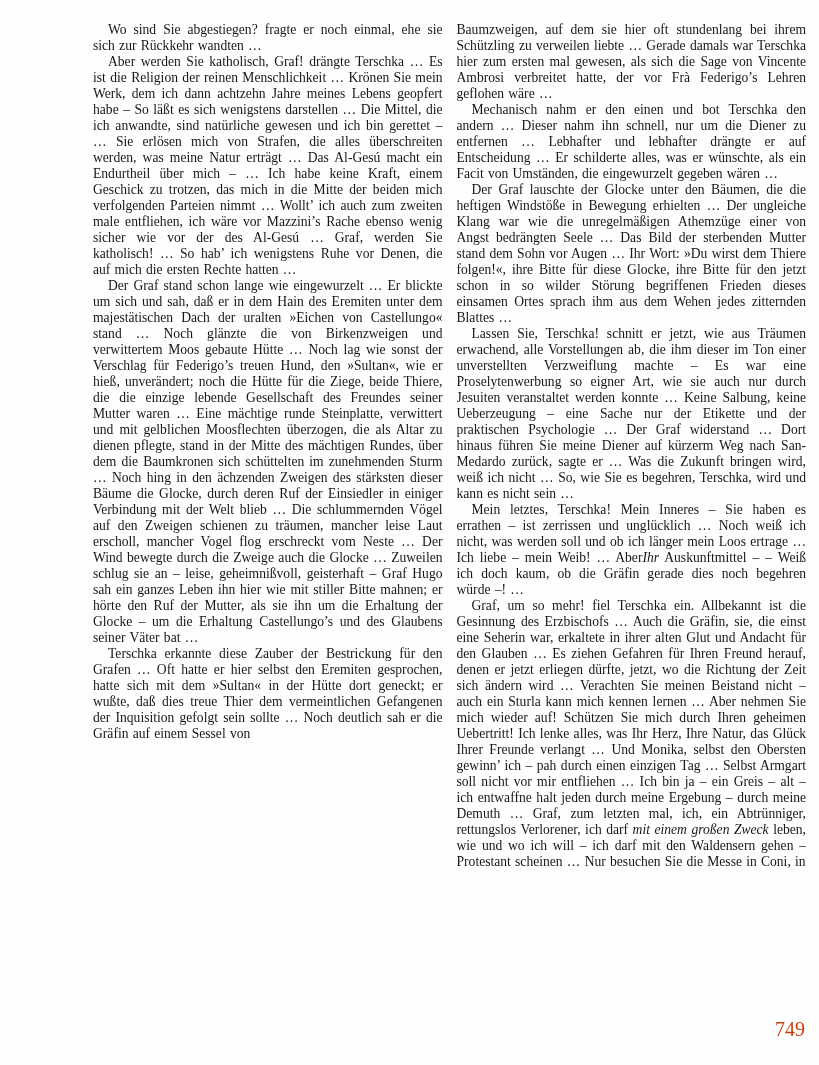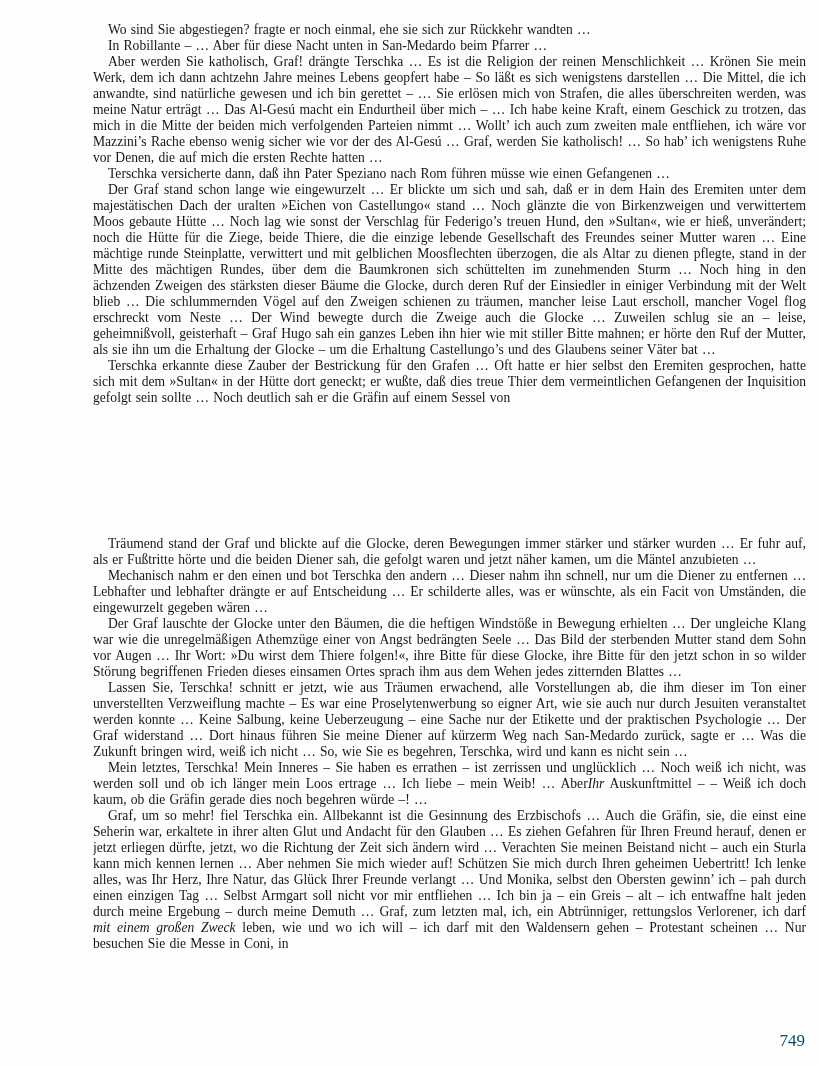--- a/index.html
+++ b/index.html
@@ -18,64 +18,61 @@
     box-sizing: border-box;
   }
   .text-block {
     position: absolute;
     top: 22px;
     left: 93px;
     right: 13px;
     bottom: 30px;
     display: flex;
     gap: 14px;
-    flex-direction: column;
   }
   .column {
     flex: 1 1 0;
     min-width: 0;
     font-size: 13.6px;
     line-height: 16px;
     text-align: justify;
     overflow: hidden;
   }
   .column p {
     margin: 0;
     padding: 0;
     word-spacing: 0.06em;
   }
   .column p.indent {
     text-indent: 15px;
   }
   .page-number {
     position: absolute;
     right: 14px;
-    bottom: 16px;
-    font-size: 17px;
+    bottom: 28px;
+    font-size: 20px;
     line-height: 16px;
     font-family: "Liberation Serif", "DejaVu Serif", serif;
-    color: #0c4a6e;
+    color: #c2410c;
   }
   i { }
 </style>
 </head>
 <body>
 
 <div class="page" style="background: rgb(254, 254, 254); color: rgb(22, 22, 22);">
   <div class="text-block">
     <div class="column">
         <p class="indent">Wo sind Sie abgestiegen? fragte er noch einmal, ehe sie sich zur Rückkehr wandten …</p>
-        <p class="indent">In Robillante – … Aber für diese Nacht unten in San-Medardo beim Pfarrer …</p>
         <p class="indent">Aber werden Sie katholisch, Graf! drängte Terschka … Es ist die Religion der reinen Menschlichkeit … Krönen Sie mein Werk, dem ich dann achtzehn Jahre meines Lebens geopfert habe – So läßt es sich wenigstens darstellen … Die Mittel, die ich anwandte, sind natürliche gewesen und ich bin gerettet – … Sie erlösen mich von Strafen, die alles überschreiten werden, was meine Natur erträgt … Das Al-Gesú macht ein Endurtheil über mich – … Ich habe keine Kraft, einem Geschick zu trotzen, das mich in die Mitte der beiden mich verfolgenden Parteien nimmt … Wollt’ ich auch zum zweiten male entfliehen, ich wäre vor Mazzini’s Rache ebenso wenig sicher wie vor der des Al-Gesú … Graf, werden Sie katholisch! … So hab’ ich wenigstens Ruhe vor Denen, die auf mich die ersten Rechte hatten …</p>
-        <p class="indent">Terschka versicherte dann, daß ihn Pater Speziano nach Rom führen müsse wie einen Gefangenen …</p>
         <p class="indent">Der Graf stand schon lange wie eingewurzelt … Er blickte um sich und sah, daß er in dem Hain des Eremiten unter dem majestätischen Dach der uralten »Eichen von Castellungo« stand … Noch glänzte die von Birkenzweigen und verwittertem Moos gebaute Hütte … Noch lag wie sonst der Verschlag für Federigo’s treuen Hund, den »Sultan«, wie er hieß, unverändert; noch die Hütte für die Ziege, beide Thiere, die die einzige lebende Gesellschaft des Freundes seiner Mutter waren … Eine mächtige runde Steinplatte, verwittert und mit gelblichen Moosflechten überzogen, die als Altar zu dienen pflegte, stand in der Mitte des mächtigen Rundes, über dem die Baumkronen sich schüttelten im zunehmenden Sturm … Noch hing in den ächzenden Zweigen des stärksten dieser Bäume die Glocke, durch deren Ruf der Einsiedler in einiger Verbindung mit der Welt blieb … Die schlummernden Vögel auf den Zweigen schienen zu träumen, mancher leise Laut erscholl, mancher Vogel flog erschreckt vom Neste … Der Wind bewegte durch die Zweige auch die Glocke … Zuweilen schlug sie an – leise, geheimnißvoll, geisterhaft – Graf Hugo sah ein ganzes Leben ihn hier wie mit stiller Bitte mahnen; er hörte den Ruf der Mutter, als sie ihn um die Erhaltung der Glocke – um die Erhaltung Castellungo’s und des Glaubens seiner Väter bat …</p>
         <p class="indent">Terschka erkannte diese Zauber der Bestrickung für den Grafen … Oft hatte er hier selbst den Eremiten gesprochen, hatte sich mit dem »Sultan« in der Hütte dort geneckt; er wußte, daß dies treue Thier dem vermeintlichen Gefangenen der Inquisition gefolgt sein sollte … Noch deutlich sah er die Gräfin auf einem Sessel von</p>
       </div>
     <div class="column">
-        <p class="indent">Träumend stand der Graf und blickte auf die Glocke, deren Bewegungen immer stärker und stärker wurden … Er fuhr auf, als er Fußtritte hörte und die beiden Diener sah, die gefolgt waren und jetzt näher kamen, um die Mäntel anzubieten …</p>
+        <p>Baumzweigen, auf dem sie hier oft stundenlang bei ihrem Schützling zu verweilen liebte … Gerade damals war Terschka hier zum ersten mal gewesen, als sich die Sage von Vincente Ambrosi verbreitet hatte, der vor Frà Federigo’s Lehren geflohen wäre …</p>
         <p class="indent">Mechanisch nahm er den einen und bot Terschka den andern … Dieser nahm ihn schnell, nur um die Diener zu entfernen … Lebhafter und lebhafter drängte er auf Entscheidung … Er schilderte alles, was er wünschte, als ein Facit von Umständen, die eingewurzelt gegeben wären …</p>
         <p class="indent">Der Graf lauschte der Glocke unter den Bäumen, die die heftigen Windstöße in Bewegung erhielten … Der ungleiche Klang war wie die unregelmäßigen Athemzüge einer von Angst bedrängten Seele … Das Bild der sterbenden Mutter stand dem Sohn vor Augen … Ihr Wort: »Du wirst dem Thiere folgen!«, ihre Bitte für diese Glocke, ihre Bitte für den jetzt schon in so wilder Störung begriffenen Frieden dieses einsamen Ortes sprach ihm aus dem Wehen jedes zitternden Blattes …</p>
         <p class="indent">Lassen Sie, Terschka! schnitt er jetzt, wie aus Träumen erwachend, alle Vorstellungen ab, die ihm dieser im Ton einer unverstellten Verzweiflung machte – Es war eine Proselytenwerbung so eigner Art, wie sie auch nur durch Jesuiten veranstaltet werden konnte … Keine Salbung, keine Ueberzeugung – eine Sache nur der Etikette und der praktischen Psychologie … Der Graf widerstand … Dort hinaus führen Sie meine Diener auf kürzerm Weg nach San-Medardo zurück, sagte er … Was die Zukunft bringen wird, weiß ich nicht … So, wie Sie es begehren, Terschka, wird und kann es nicht sein …</p>
         <p class="indent">Mein letztes, Terschka! Mein Inneres – Sie haben es errathen – ist zerrissen und unglücklich … Noch weiß ich nicht, was werden soll und ob ich länger mein Loos ertrage … Ich liebe – mein Weib! … Aber<i>Ihr</i> Auskunftmittel – – Weiß ich doch kaum, ob die Gräfin gerade dies noch begehren würde –! …</p>
         <p class="indent">Graf, um so mehr! fiel Terschka ein. Allbekannt ist die Gesinnung des Erzbischofs … Auch die Gräfin, sie, die einst eine Seherin war, erkaltete in ihrer alten Glut und Andacht für den Glauben … Es ziehen Gefahren für Ihren Freund herauf, denen er jetzt erliegen dürfte, jetzt, wo die Richtung der Zeit sich ändern wird … Verachten Sie meinen Beistand nicht – auch ein Sturla kann mich kennen lernen … Aber nehmen Sie mich wieder auf! Schützen Sie mich durch Ihren geheimen Uebertritt! Ich lenke alles, was Ihr Herz, Ihre Natur, das Glück Ihrer Freunde verlangt … Und Monika, selbst den Obersten gewinn’ ich – pah durch einen einzigen Tag … Selbst Armgart soll nicht vor mir entfliehen … Ich bin ja – ein Greis – alt – ich entwaffne halt jeden durch meine Ergebung – durch meine Demuth … Graf, zum letzten mal, ich, ein Abtrünniger, rettungslos Verlorener, ich darf <i>mit einem großen Zweck</i> leben, wie und wo ich will – ich darf mit den Waldensern gehen – Protestant scheinen … Nur besuchen Sie die Messe in Coni, in</p>
       </div>
   </div>
   <div class="page-number">749</div>
 </div>
 

